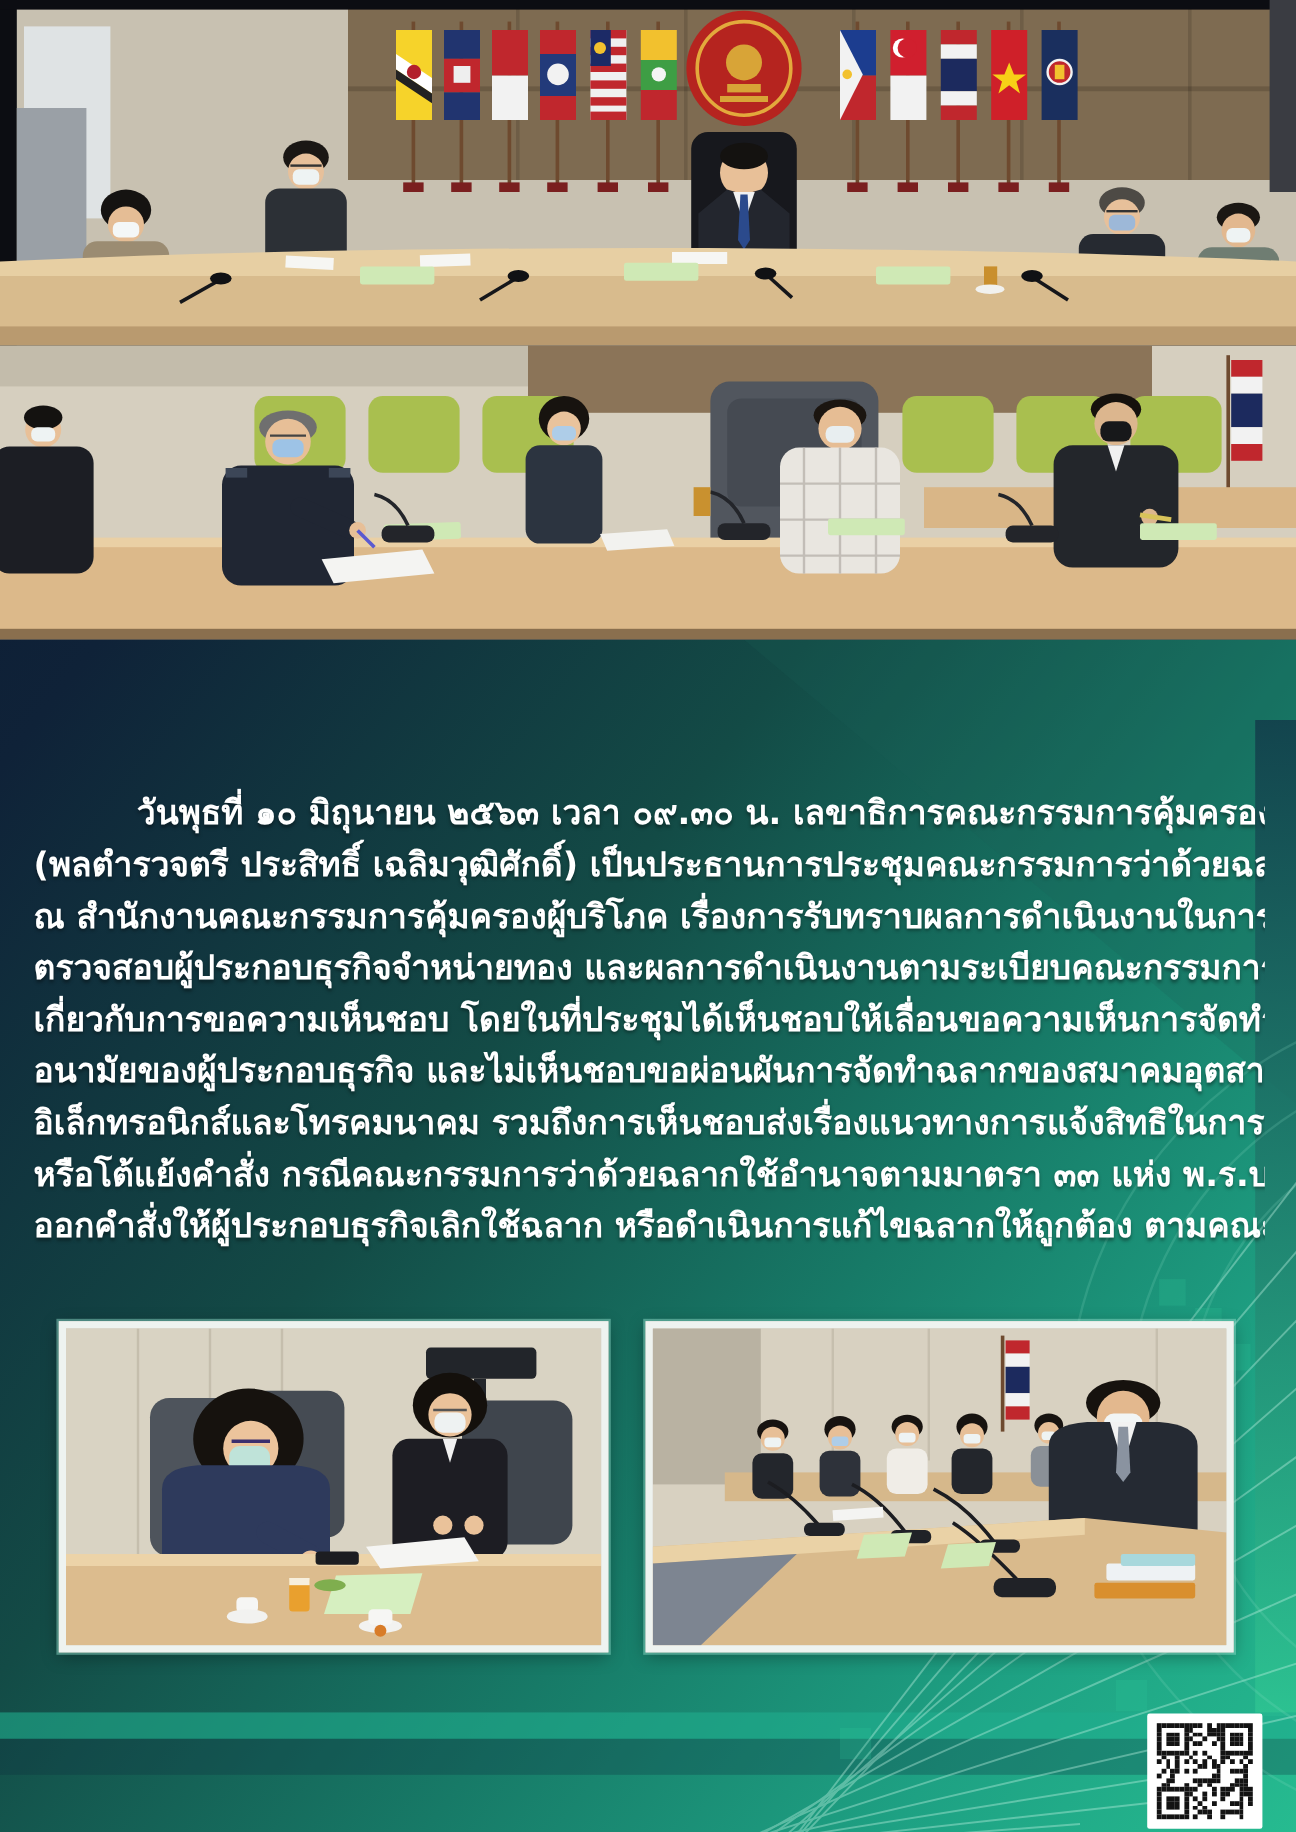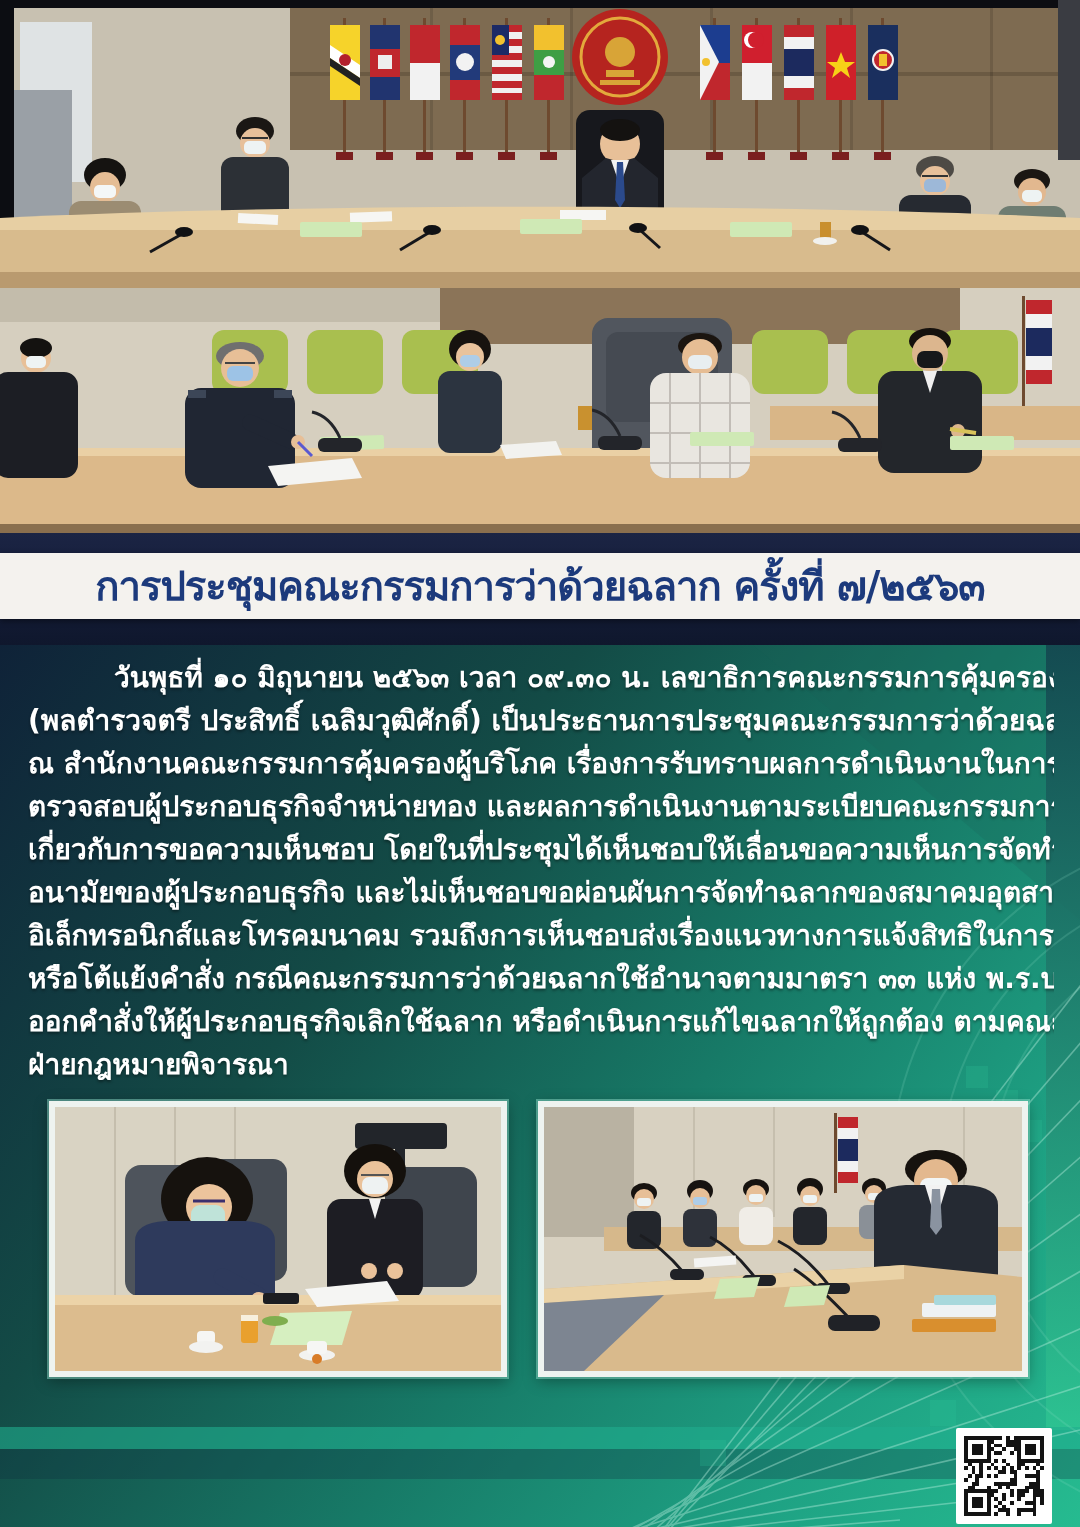--- a/index.html
+++ b/index.html
@@ -349,37 +349,31 @@
           <rect x="598" y="148" width="44" height="14" rx="6"></rect>
           <rect x="838" y="150" width="44" height="14" rx="6"></rect>
         <path d="M340,150 Q330,128 312,124" stroke="#23252a" stroke-width="3" fill="none"></path>
         <path d="M620,148 Q610,126 592,122" stroke="#23252a" stroke-width="3" fill="none"></path>
         <path d="M860,150 Q850,128 832,124" stroke="#23252a" stroke-width="3" fill="none"></path>
       </g>
       <rect x="578" y="118" width="14" height="24" fill="#c9912f"></rect>
     </svg>
   </div>
 
-  <div class="title-band">
-    <div class="title-strip">
-      <div class="title-text">การประชุมคณะกรรมการว่าด้วยฉลาก ครั้งที่ ๗/๒๕๖๓</div>
-    </div>
-  </div>
 
   <div class="body-text">
     <div class="body-line first">วันพุธที่ ๑๐ มิถุนายน ๒๕๖๓ เวลา ๐๙.๓๐ น. เลขาธิการคณะกรรมการคุ้มครองผู้บริโภค</div>
     <div class="body-line">(พลตำรวจตรี ประสิทธิ์ เฉลิมวุฒิศักดิ์) เป็นประธานการประชุมคณะกรรมการว่าด้วยฉลาก ครั้งที่ ๗/๒๕๖๓</div>
     <div class="body-line">ณ สำนักงานคณะกรรมการคุ้มครองผู้บริโภค เรื่องการรับทราบผลการดำเนินงานในการลงพื้นที่ติดตาม</div>
     <div class="body-line">ตรวจสอบผู้ประกอบธุรกิจจำหน่ายทอง และผลการดำเนินงานตามระเบียบคณะกรรมการว่าด้วยฉลาก</div>
     <div class="body-line">เกี่ยวกับการขอความเห็นชอบ โดยในที่ประชุมได้เห็นชอบให้เลื่อนขอความเห็นการจัดทำฉลากสินค้าหน้ากาก</div>
     <div class="body-line">อนามัยของผู้ประกอบธุรกิจ และไม่เห็นชอบขอผ่อนผันการจัดทำฉลากของสมาคมอุตสาหกรรมไฟฟ้า</div>
     <div class="body-line">อิเล็กทรอนิกส์และโทรคมนาคม รวมถึงการเห็นชอบส่งเรื่องแนวทางการแจ้งสิทธิในการอุทธรณ์</div>
     <div class="body-line">หรือโต้แย้งคำสั่ง กรณีคณะกรรมการว่าด้วยฉลากใช้อำนาจตามมาตรา ๓๓ แห่ง พ.ร.บ. คุ้มครองผู้บริโภคฯ</div>
     <div class="body-line">ออกคำสั่งให้ผู้ประกอบธุรกิจเลิกใช้ฉลาก หรือดำเนินการแก้ไขฉลากให้ถูกต้อง ตามคณะอนุกรรมการ</div>
-    <div class="body-line">ฝ่ายกฎหมายพิจารณา</div>
   </div>
 
   <div class="photo-frame photo-left">
     <svg width="446" height="264" viewBox="0 0 446 264" role="img" aria-label="Two masked officials writing notes at a wooden desk">
       <rect width="446" height="264" fill="#d9d3c3"></rect>
       <g stroke="#c5bead" stroke-width="2">
           <line x1="60" y1="0" x2="60" y2="190"></line>
           <line x1="120" y1="0" x2="120" y2="190"></line>
           <line x1="180" y1="0" x2="180" y2="190"></line>
         </g>

